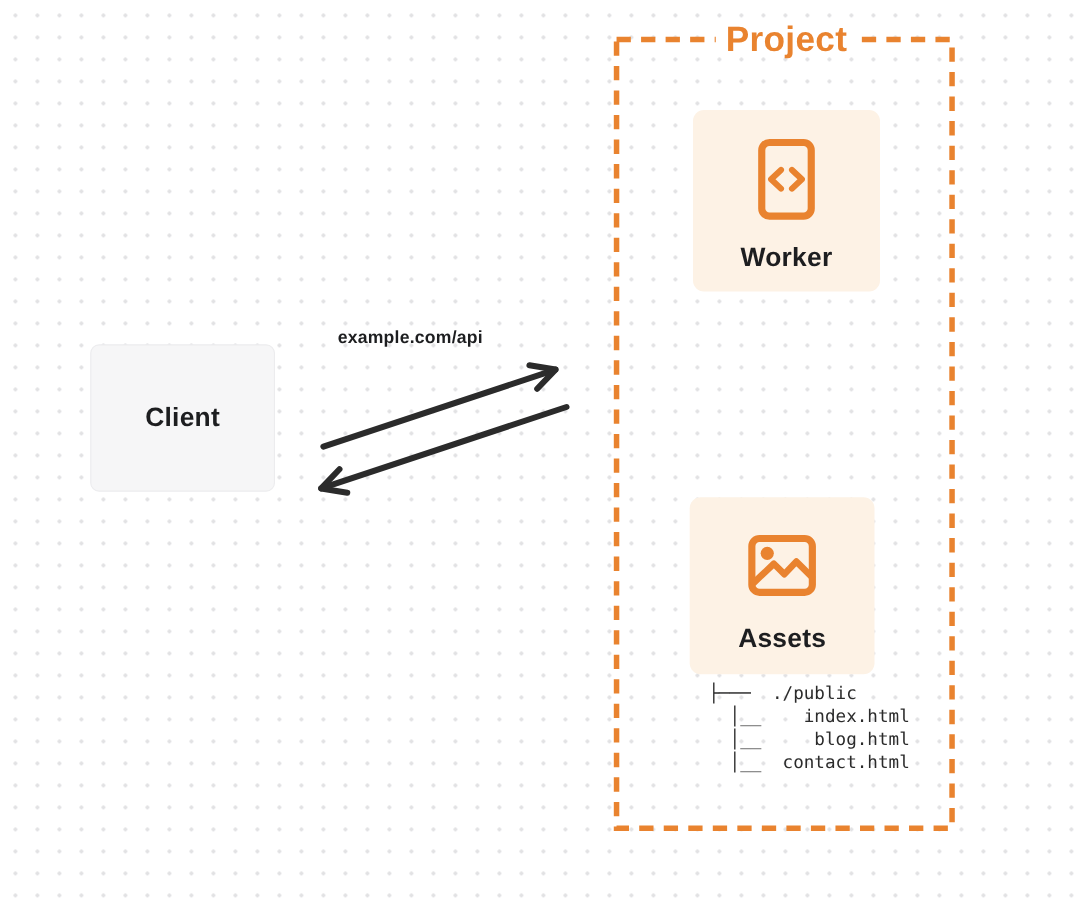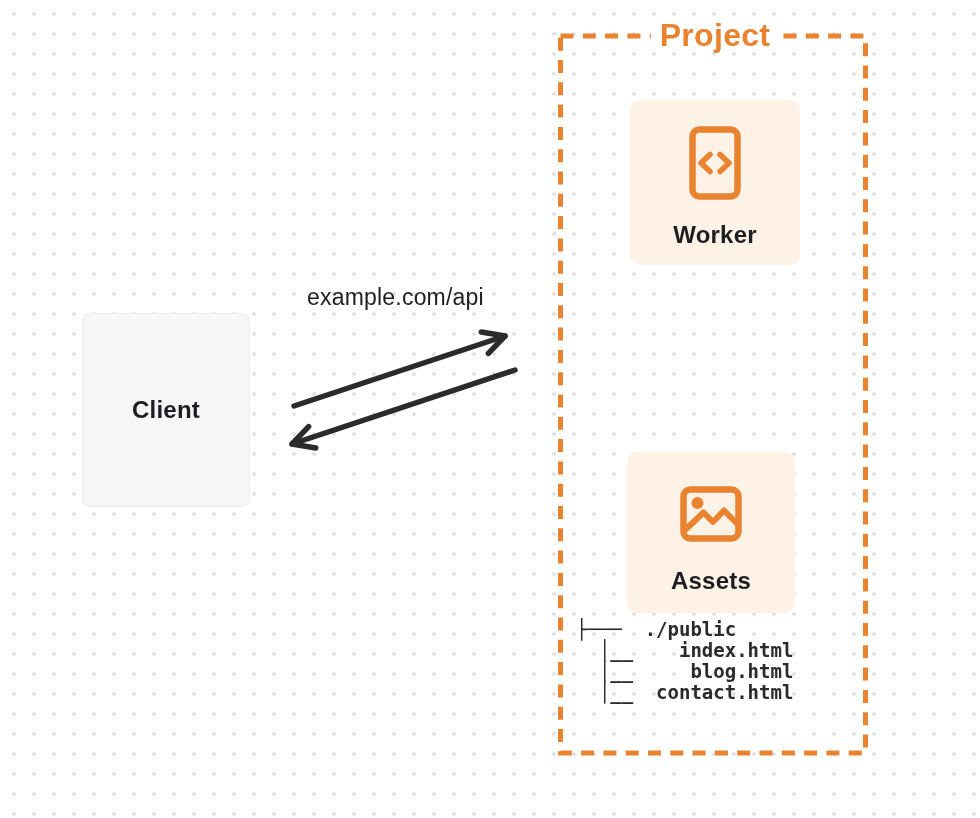--- a/index.html
+++ b/index.html
@@ -41,41 +41,41 @@
     fill: none;
     stroke: var(--arrow-color, #2B2B2B);
     stroke-width: 5.5;
     stroke-linecap: round;
     stroke-linejoin: round;
   }
 
   .client-box {
     position: absolute;
     left: 82px; top: 313px;
-    width: 168px; height: 194px;
+    width: 168px; height: 134px;
     background: var(--client-bg, #F6F6F7);
     border: 1px solid #ECECEE;
     border-radius: 8px;
     display: flex;
     align-items: center;
     justify-content: center;
   }
 
   .node-label {
     font-size: 24px;
     font-weight: bold;
     color: var(--text-dark, #1D1E20);
     letter-spacing: 0.2px;
   }
 
   .api-label {
     position: absolute;
-    left: 307px; top: 284px;
-    font-size: 23px;
-    font-weight: normal;
+    left: 307px; top: 299px;
+    font-size: 16px;
+    font-weight: bold;
     color: var(--text-dark, #1D1E20);
     letter-spacing: 0.2px;
   }
 
   .project-label {
     position: absolute;
     left: 715px; top: 21px;
     transform: translateX(-50%);
     font-size: 32px;
     font-weight: bold;
@@ -110,25 +110,25 @@
   .icon-stroke {
     fill: none;
     stroke: var(--accent-orange, #E9832F);
     stroke-linecap: round;
     stroke-linejoin: round;
   }
   .icon-fill { fill: var(--accent-orange, #E9832F); }
 
   .tree {
     position: absolute;
-    left: 576px; top: 619px;
+    left: 644px; top: 619px;
     font-family: "DejaVu Sans Mono", monospace;
-    font-size: 19px;
+    font-size: 16px;
     line-height: 21px;
-    font-weight: bold;
+    font-weight: normal;
     color: var(--arrow-color, #2B2B2B);
     white-space: pre;
   }
 </style>
 </head>
 <body>
 
 <div class="stage">
 
   <svg class="overlay" viewBox="0 0 980 818" xmlns="http://www.w3.org/2000/svg">

